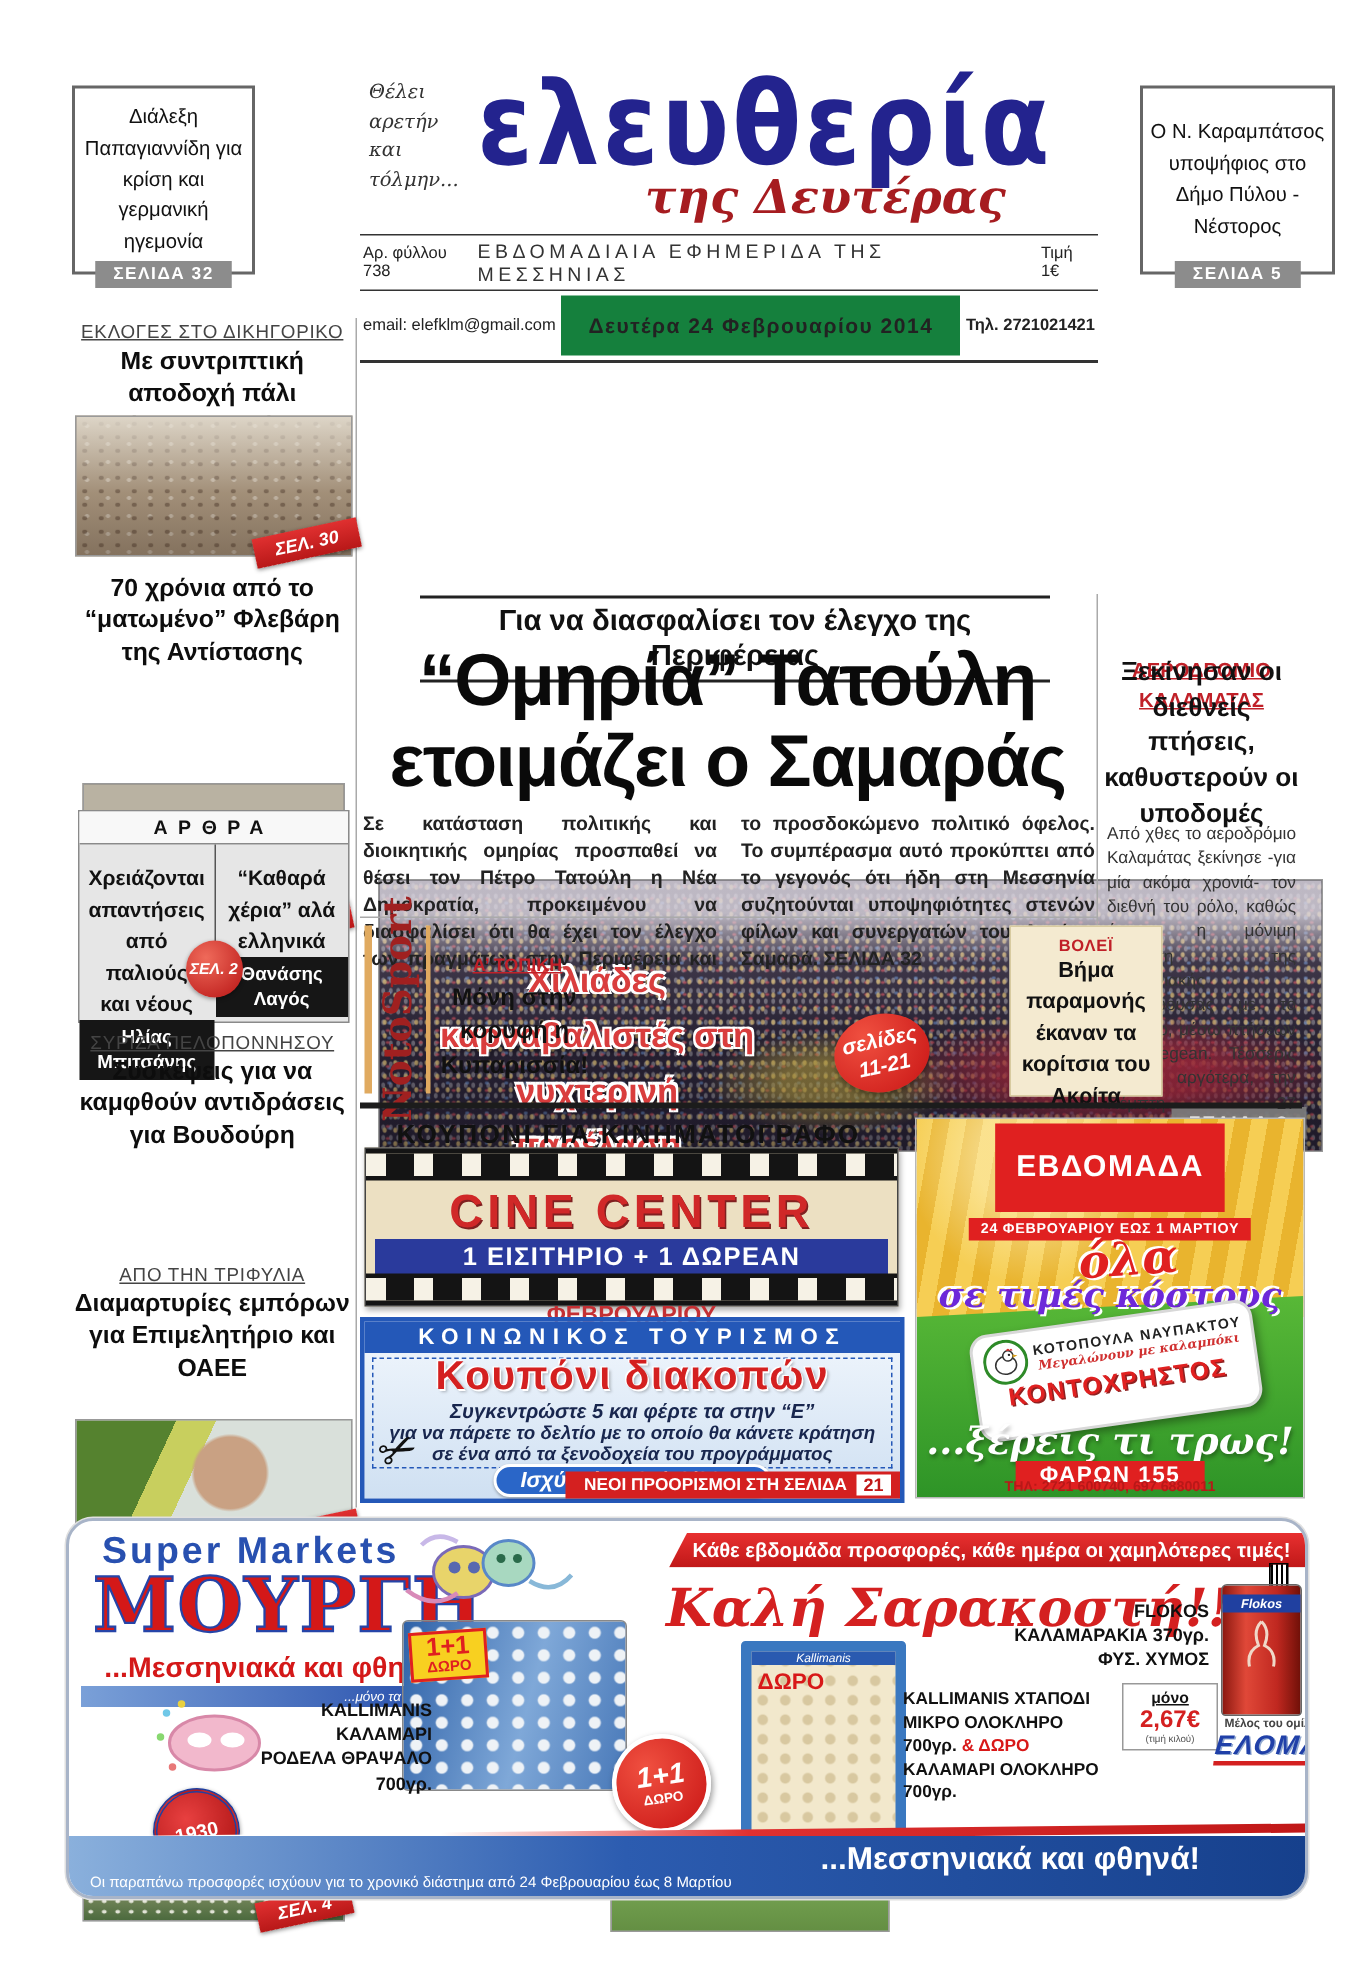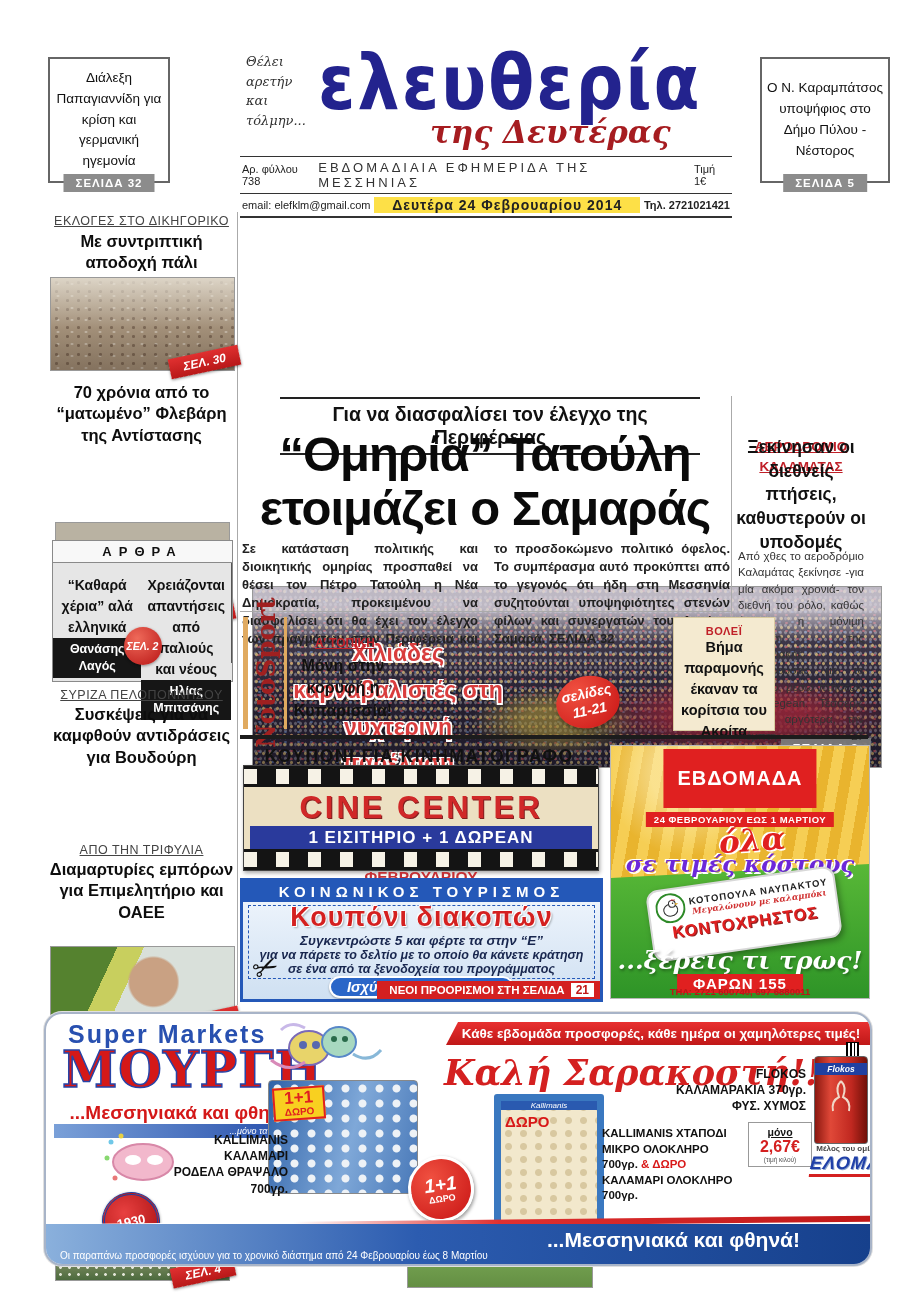--- a/index.html
+++ b/index.html
@@ -15,21 +15,21 @@
   .tease-badge{position:absolute;left:50%;transform:translateX(-50%);bottom:-11px;background:#8c8c8c;
         color:#fff;font-weight:700;font-size:11.5px;padding:3px 12px;letter-spacing:1px;white-space:nowrap;}
 
   
   .motto{font-family:"DejaVu Serif",serif;font-style:italic;font-size:13px;color:#333;line-height:1.5;}
   .logo{font-family:"DejaVu Sans",sans-serif;font-weight:700;font-size:67px;letter-spacing:2px;
         color:#23238e;transform:scaleY(1.15);transform-origin:top;white-space:nowrap;}
   .logo-sub{font-family:"DejaVu Serif",serif;font-style:italic;font-weight:700;font-size:31px;color:#a61c20;}
   .inforow{display:flex;justify-content:space-between;align-items:center;font-size:11px;color:#222;}
   .tagline{letter-spacing:3px;font-size:13px;color:#333;}
-  .daterow{background:#fde047;font-weight:700;font-size:14px;padding:0 18px;letter-spacing:1px;}
+  .daterow{background:#15803d;font-weight:700;font-size:14px;padding:12px 18px;letter-spacing:1px;}
 
   
   .kick{font-size:12.5px;color:#444;letter-spacing:.5px;text-decoration:underline;font-weight:500;}
   .side-title{font-size:16.5px;font-weight:700;line-height:1.3;color:#0d0d0d;}
   .ph{border:1px solid #999;position:relative;}
   .ribbon{position:absolute;right:-6px;bottom:-2px;background:linear-gradient(#e03030,#b81818);color:#fff;
         font-style:italic;font-weight:700;font-size:12px;padding:3px 14px;transform:rotate(-12deg);
         box-shadow:0 1px 3px rgba(0,0,0,.45);white-space:nowrap;}
   .arthra{background:#e6e6e6;border:1px solid #8a8a8a;}
   .arthra-title{background:#f8f8f8;border-bottom:1px solid #8a8a8a;font-weight:700;font-size:13px;
@@ -255,27 +255,27 @@
   </div>
 
   <div class="abs ctr side-title" style="left:48px;top:382px;width:187px;">70 χρόνια από το “ματωμένο” Φλεβάρη της Αντίστασης</div>
   <div class="abs ph photo-monu" style="left:55px;top:428px;width:173px;height:100px;">
     <div class="ribbon">ΣΕΛ. 6</div>
   </div>
 
   <div class="abs arthra" style="left:52px;top:540px;width:179px;height:140px;">
     <div class="arthra-title">ΑΡΘΡΑ</div>
     <div style="display:flex;height:100px;">
+      <div style="flex:1;border-right:1px solid #555;display:flex;flex-direction:column;justify-content:space-between;">
+        <div class="arthra-col">Χρειάζονται απαντήσεις από παλιούς και νέους</div>
+        <div class="author">Ηλίας Μπιτσάνης</div>
+      </div>
       <div style="flex:1;display:flex;flex-direction:column;justify-content:space-between;">
         <div class="arthra-col">“Καθαρά χέρια” αλά ελληνικά</div>
         <div class="author">Θανάσης Λαγός</div>
-      </div>
-      <div style="flex:1;border-right:1px solid #555;display:flex;flex-direction:column;justify-content:space-between;">
-        <div class="arthra-col">Χρειάζονται απαντήσεις από παλιούς και νέους</div>
-        <div class="author">Ηλίας Μπιτσάνης</div>
       </div>
     </div>
     <div class="sel2">ΣΕΛ. 2</div>
   </div>
 
   <div class="abs ctr kick" style="left:48px;top:688px;width:187px;">ΣΥΡΙΖΑ ΠΕΛΟΠΟΝΝΗΣΟΥ</div>
   <div class="abs ctr side-title" style="left:48px;top:704px;width:187px;">Συσκέψεις για να καμφθούν αντιδράσεις για Βουδούρη</div>
   <div class="abs ph photo-man" style="left:50px;top:750px;width:183px;height:83px;">
     <div class="ribbon">ΣΕΛ. 5</div>
   </div>

